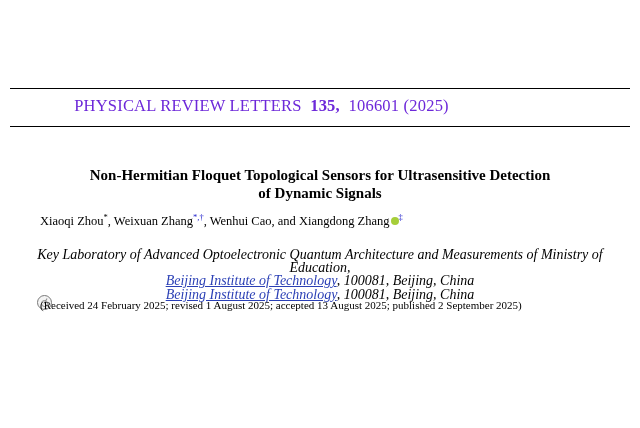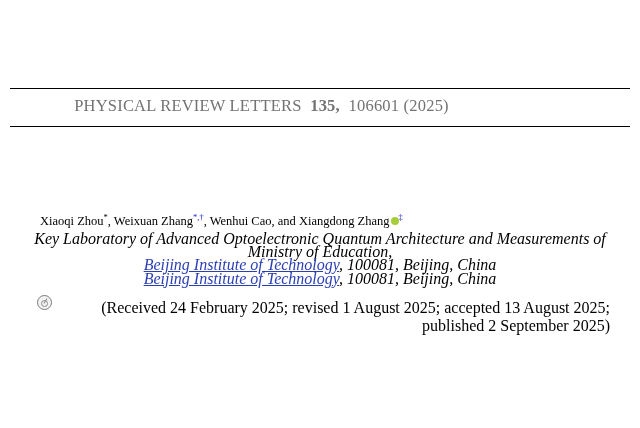--- a/index.html
+++ b/index.html
@@ -22,21 +22,21 @@
   }
   .journal-header {
     position: absolute;
     left: 0;
     top: 96px;
     width: 523px;
     text-align: center;
     font-family: "Liberation Serif", serif;
     font-size: 16.5px;
     letter-spacing: 0.2px;
-    color: #737373;
+    color: #6d28d9;
     white-space: nowrap;
   }
   .journal-header .jtitle {
     font-weight: normal;
   }
   .journal-header .jvol {
     font-weight: bold;
   }
   .rule {
     position: absolute;
@@ -83,39 +83,39 @@
     border-radius: 50%;
     background: #a6ce39;
     vertical-align: middle;
     position: relative;
     top: -1px;
     margin-left: 1px;
   }
   .affils {
     position: absolute;
     left: 20px;
-    top: 232px;
+    top: 248px;
     width: 600px;
     text-align: center;
-    font-size: 16px;
+    font-size: 14px;
     font-style: italic;
     line-height: 13.2px;
     color: #000;
   }
   .affils .aff-link {
     color: #2a3fb5;
     text-decoration: underline;
   }
   .received {
     position: absolute;
     left: 40px;
     top: 299px;
     width: 570px;
-    text-align: right;
-    font-size: 16px;
+    text-align: left;
+    font-size: 11px;
     color: #000;
   }
   .check-badge {
     position: absolute;
     left: 37px;
     top: 295px;
     width: 15px;
     height: 15px;
     border-radius: 50%;
     border: 1px solid #7a7a7a;
@@ -152,20 +152,24 @@
   <div class="rule top"></div>
 
   <div class="journal-header">
     <span class="jtitle">PHYSICAL REVIEW LETTERS</span>
     <span>&nbsp;</span><span class="jvol">135,</span>
     <span>&nbsp;</span><span class="jart">106601 (2025)</span>
   </div>
 
   <div class="rule bottom"></div>
 
+  <div class="title">
+    <span>Non-Hermitian Floquet Topological Sensors for Ultrasensitive Detection</span><br>
+    <span>of Dynamic Signals</span>
+  </div>
 
   <div class="authors">
     <span>Xiaoqi Zhou</span><sup>*</sup>, <span>Weixuan Zhang</span><sup class="lnk">*,†</sup>, <span>Wenhui Cao, and Xiangdong Zhang</span><span class="orcid"></span><sup class="lnk">‡</sup>
   </div>
 
   <div class="affils">
     <div>Key Laboratory of Advanced Optoelectronic Quantum Architecture and Measurements of Ministry of Education,</div>
     <div><span class="aff-link">Beijing Institute of Technology</span><span>, 100081, Beijing, China</span></div>
     <div><span class="aff-link">Beijing Institute of Technology</span><span>, 100081, Beijing, China</span></div>
   </div>

